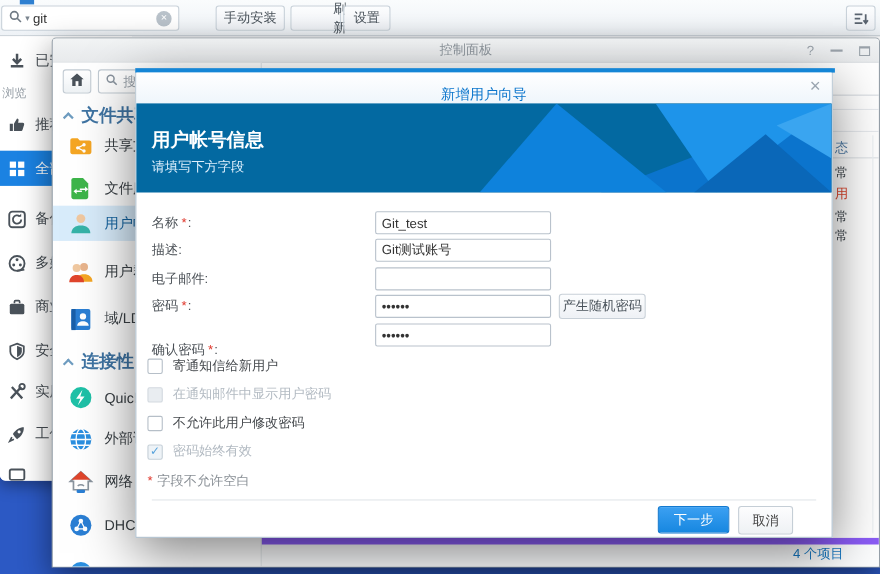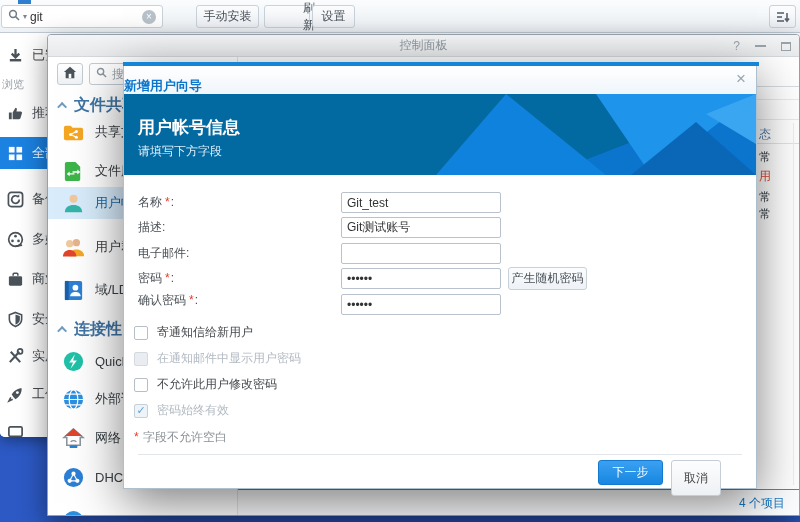--- a/index.html
+++ b/index.html
@@ -46,31 +46,31 @@
   .chev { width:7px; height:7px; border-left:2px solid #6e9cc0; border-top:2px solid #6e9cc0;
           transform:rotate(45deg) translateY(2px); }
   .cp-item { left:0; width:190px; height:34px; display:flex; align-items:center; gap:10px; padding-left:13px;
              color:#3a4045; font-size:13px; }
   .cp-item.sel { background:#d8ecfb; color:#15639f; height:32px; }
   .cicon { width:24px; height:24px; flex:0 0 24px; display:flex; align-items:center; justify-content:center; }
 
   
   .hline { height:1px; background:#e7eaee; }
   .tbl-frag { font-size:12px; }
-  #cp-footer { left:190px; right:0; top:454px; height:28px; background:#fcfdfe; border-top:1px solid #8b5cf6;
-               display:flex; align-items:center; justify-content:flex-end; padding-right:14px; color:#1779c4; }
+  #cp-footer { left:190px; right:0; top:454px; height:28px; background:#fcfdfe; border-top:6px solid #8b5cf6;
+               display:flex; align-items:flex-start; justify-content:flex-end; padding-right:32px; color:#1779c4; }
   .vline { width:1px; background:#eceff2; }
 
   
   #dlg { left:123px; top:62px; width:634px; height:427px; background:#fff;
          box-shadow:0 14px 46px rgba(0,0,0,.5); border:1px solid #aebfcd; }
   #dlg-topline { left:-1px; top:-1px; width:636px; height:4px; background:#1586d6; }
   #dlg-titlebar { left:0; top:3px; width:100%; height:40px; background:linear-gradient(#ffffff,#e9f2fa);
-                  border-bottom:1px solid #cfdeea; display:flex; align-items:center; justify-content:flex-start;
-                  color:#0c76cc; font-weight:bold; font-size:13px; }
+                  border-bottom:1px solid #cfdeea; display:flex; align-items:center; justify-content:center;
+                  color:#0c76cc; font-weight:normal; font-size:13px; }
   .dlg-close { right:10px; top:6px; font-size:17px; color:#9aa5b0; line-height:20px; }
   #dlg-banner { left:0; top:31px; width:100%; height:81px; background:#0369a1; overflow:hidden; }
   .banner-title { left:14px; top:22px; font-size:17px; font-weight:bold; color:#ffffff; }
   .banner-sub { left:14px; top:49px; font-size:12px; color:#dff0fd; }
   .flabel { left:14px; height:21px; line-height:21px; color:#4a5056; }
   .req { color:#e03c31; padding:0 1px 0 3px; }
   .ipt { left:217px; width:160px; height:21px; border:1px solid #b9c2cc; border-radius:2px;
          font:12px "Liberation Sans",sans-serif; color:#333; padding:0 5px; background:#fff; }
   .mini-btn { left:384px; width:79px; height:23px; background:linear-gradient(#fcfdfe,#eef1f5);
               border:1px solid #c8d0d8; border-radius:3px; color:#49525a; font-size:12px;
@@ -80,21 +80,21 @@
         display:flex; align-items:center; justify-content:center; font-size:11px; color:transparent; }
   .cb.dis { background:#e9edf1; border-color:#d3d9df; }
   .cb.chk { color:#57a3dc; background:#eef3f7; border-color:#c6d0d8; font-weight:bold; }
   .cb-lbl { color:#45494d; }
   .cb-row.dis .cb-lbl { color:#b2bac2; }
   .note { left:10px; color:#8a9096; }
   .dlg-sep { left:14px; right:14px; top:391px; height:1px; background:#e2e6ea; }
   .btn-next { left:474px; top:397px; width:65px; height:25px; background:linear-gradient(#3ba0f2,#1787e0);
               border:1px solid #1379cf; border-radius:3px; color:#fff; font-size:12px;
               display:flex; align-items:center; justify-content:center; }
-  .btn-cancel { left:547px; top:397px; width:50px; height:36px; background:linear-gradient(#fdfdfe,#eef1f4);
+  .btn-cancel { left:547px; top:397px; width:50px; height:26px; background:linear-gradient(#fdfdfe,#eef1f4);
                 border:1px solid #c5ced6; border-radius:3px; color:#444; font-size:12px;
                 display:flex; align-items:center; justify-content:center;font-family:Liberation Serif, serif; }
 </style>
 </head>
 <body>
 
 <div id="stage">
 
   <div id="pkg" class="abs">
     <div id="pkg-topbar" class="abs">
@@ -417,21 +417,21 @@
       <span>电子邮件</span><span>:</span>
     </div>
     <input class="ipt abs" style="top: 180px;" value="">
 
     <div class="flabel abs" style="top:205px;">
       <span>密码</span><span class="req">*</span><span>:</span>
     </div>
     <input class="ipt abs" style="top: 205px;" value="••••••">
     <div class="mini-btn abs" style="top:204px;">产生随机密码</div>
 
-    <div class="flabel abs" style="top:227px;">
+    <div class="flabel abs" style="top:245px;">
       <span>确认密码</span><span class="req">*</span><span>:</span>
     </div>
     <input class="ipt abs" style="top: 231px;" value="••••••">
 
     <div class="cb-row abs" style="top:262px;">
       <span class="cb"></span>
       <span class="cb-lbl">寄通知信给新用户</span>
     </div>
     <div class="cb-row dis abs" style="top:288px;">
       <span class="cb dis"></span>

